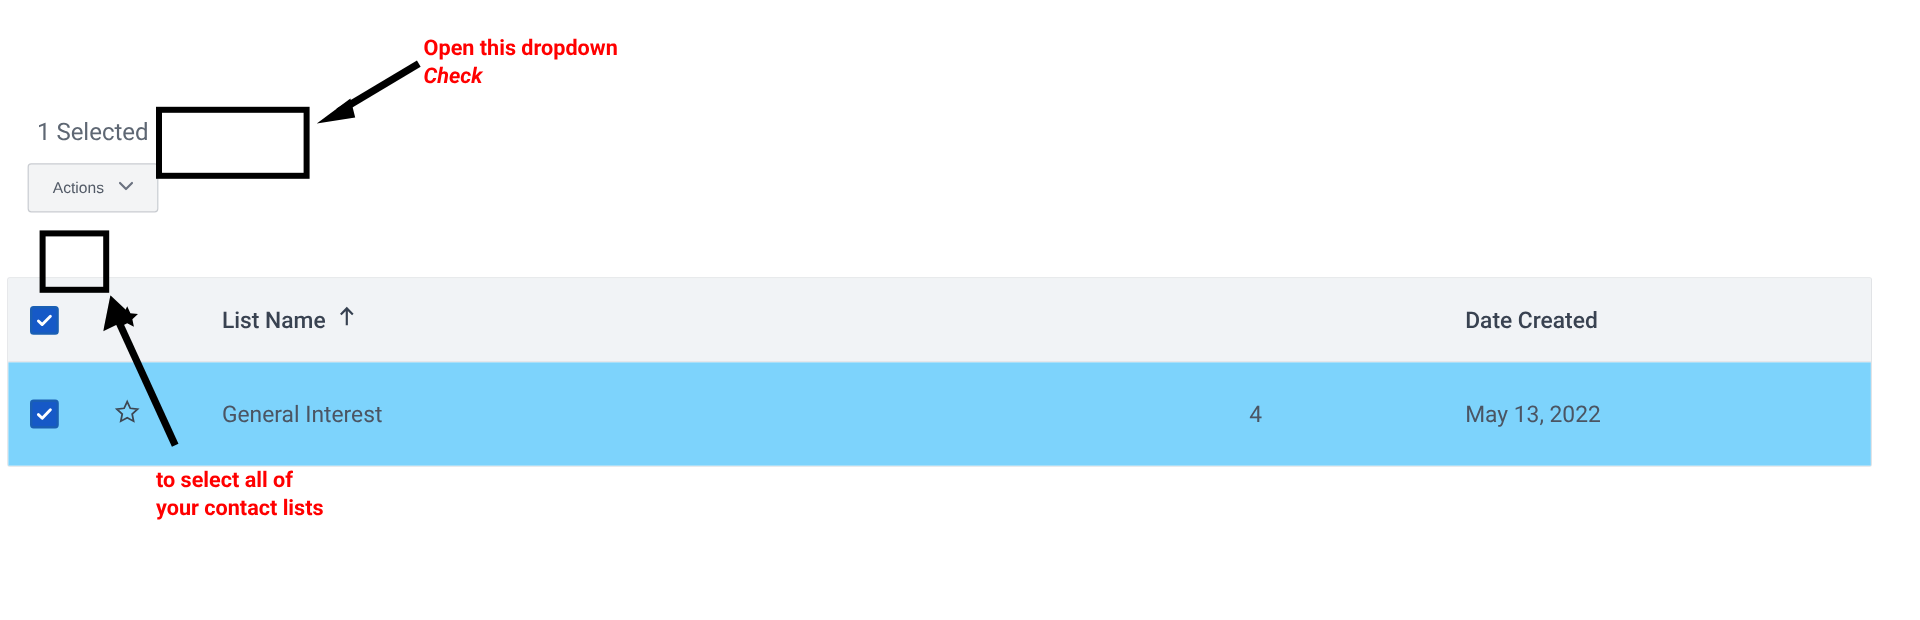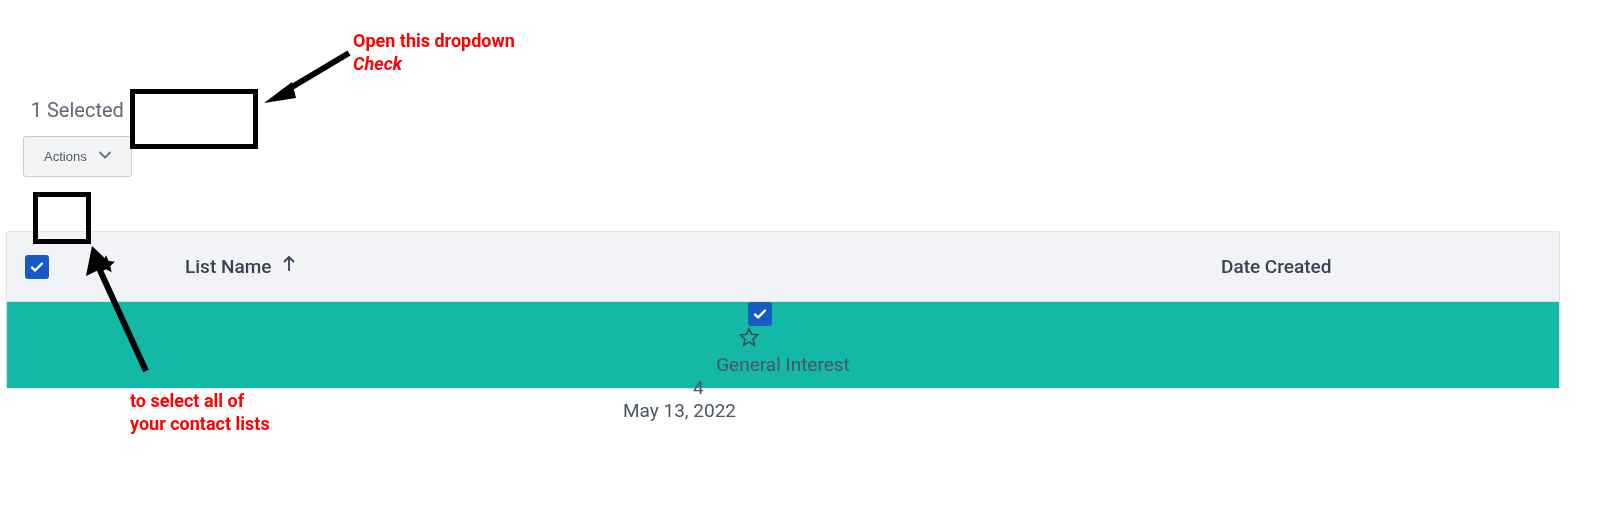--- a/index.html
+++ b/index.html
@@ -60,23 +60,22 @@
       color: #4b5563;
     }
     .table-header {
       background: #f1f3f6;
       height: 70px;
       border-bottom: 1px solid #e1e3e6;
       font-weight: 500;
       color: #394251;
     }
     .table-body-row {
-      background: #14b8a6;
+      background: #7dd3fc;
       height: 86px;
-      flex-direction: column;
     }
 
     .col-check { width: 70px; display:flex; align-items:center; }
     .col-star  { width: 90px; display:flex; align-items:center; justify-content:flex-start; }
     .col-name  { flex: 1 1 auto; display:flex; align-items:center; gap:10px; }
     .col-contacts { width: 180px; }
     .col-date  { width: 320px; }
 
     .checkbox {
       width: 24px;

